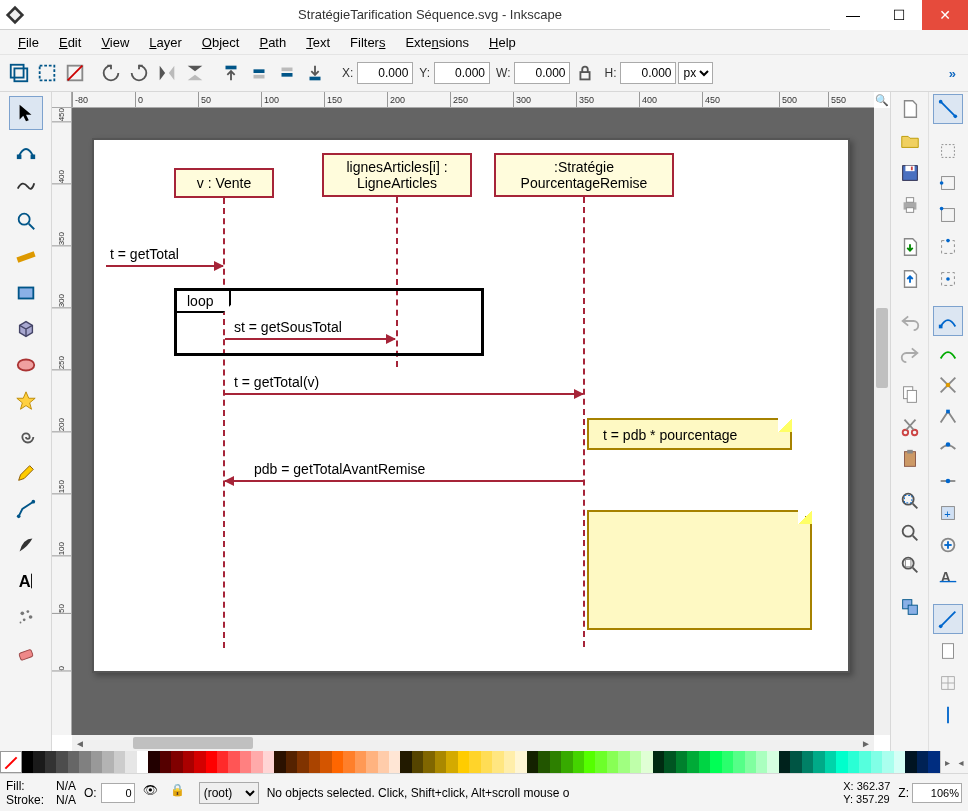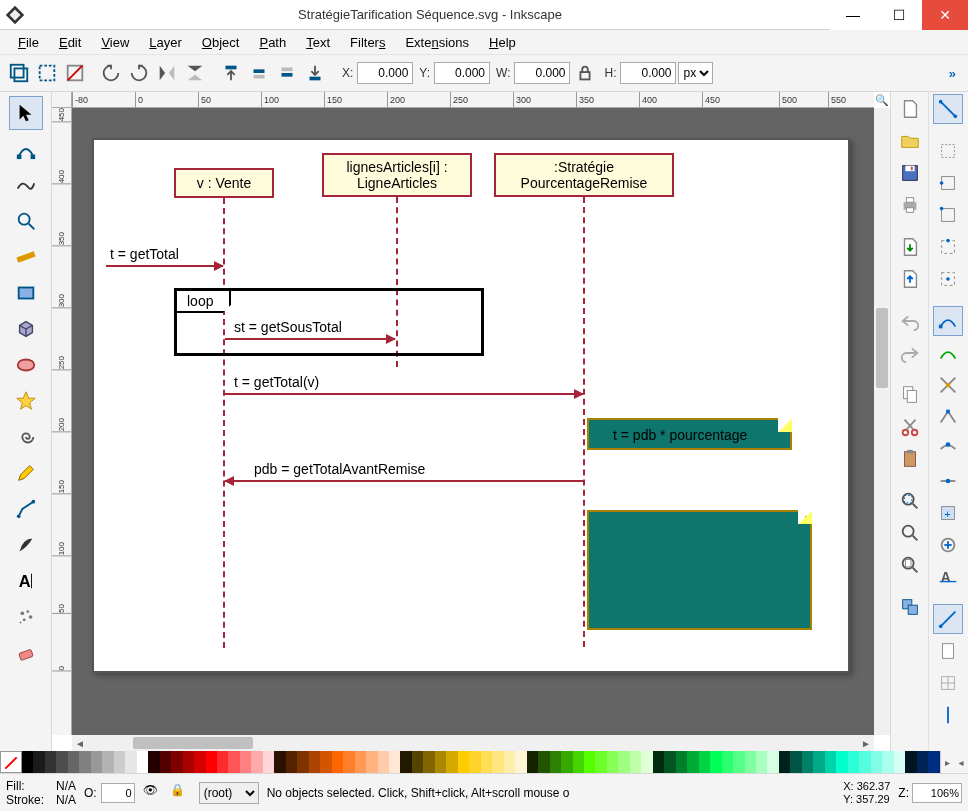--- a/index.html
+++ b/index.html
@@ -86,21 +86,21 @@
 
 
 .lifeline-box { position: absolute; border: 2px solid #a62438; background: #fffcdc; display: flex; align-items: center; justify-content: center; text-align: center; font-size: 14px; padding: 4px 10px; }
 .lifeline-dash { position: absolute; border-left: 2px dashed #a62438; }
 .loop-frame { position: absolute; border: 3px solid #000; background: transparent; }
 .loop-tag { position: absolute; top: 0; left: 0; border-right: 2px solid #000; border-bottom: 2px solid #000; padding: 2px 16px 2px 10px; font-size: 14px; clip-path: polygon(0 0, 100% 0, 100% 60%, 85% 100%, 0 100%); background: #fff; }
 .msg-arrow { position: absolute; border-top: 2px solid #a62438; }
 .msg-arrow .head-r { position: absolute; right: -1px; top: -6px; width: 0; height: 0; border-left: 10px solid #a62438; border-top: 5px solid transparent; border-bottom: 5px solid transparent; }
 .msg-arrow .head-l { position: absolute; left: -1px; top: -6px; width: 0; height: 0; border-right: 10px solid #a62438; border-top: 5px solid transparent; border-bottom: 5px solid transparent; }
 .msg-label { position: absolute; font-size: 14px; color: #000; white-space: nowrap; }
-.note-box { position: absolute; background: #0f766e; border: 2px solid #a68200; padding: 6px 24px; font-size: 14px; line-height: 1.35; }
+.note-box { position: absolute; background: #fef9c3; border: 2px solid #a68200; padding: 6px 14px; font-size: 14px; line-height: 1.35; }
 .note-box .fold { position: absolute; top: -2px; right: -2px; width: 14px; height: 14px; background: linear-gradient(135deg, #fff 0 50%, #a68200 50% 52%, #ffff66 52% 100%); }
 
 svg.icon { width: 22px; height: 22px; }
 </style>
 </head>
 <body>
 
 <div class="titlebar">
   <div class="app-icon">
     <svg class="icon" viewBox="0 0 24 24">

